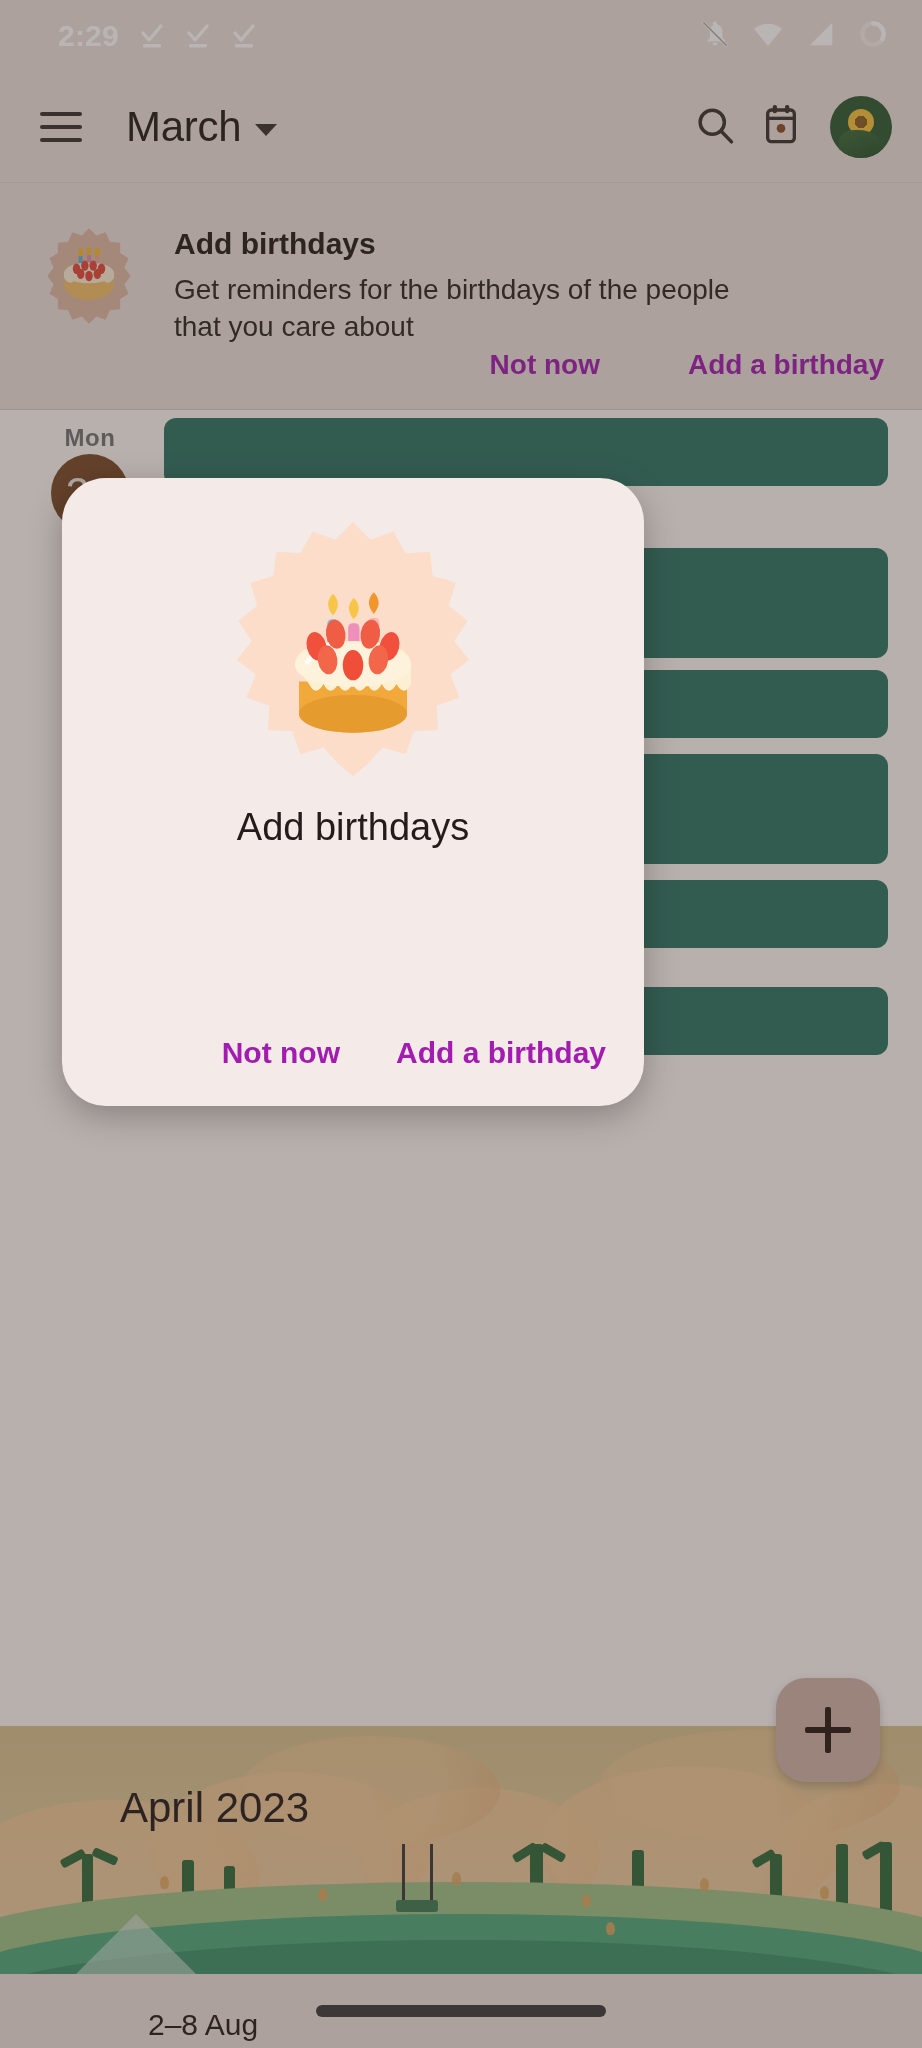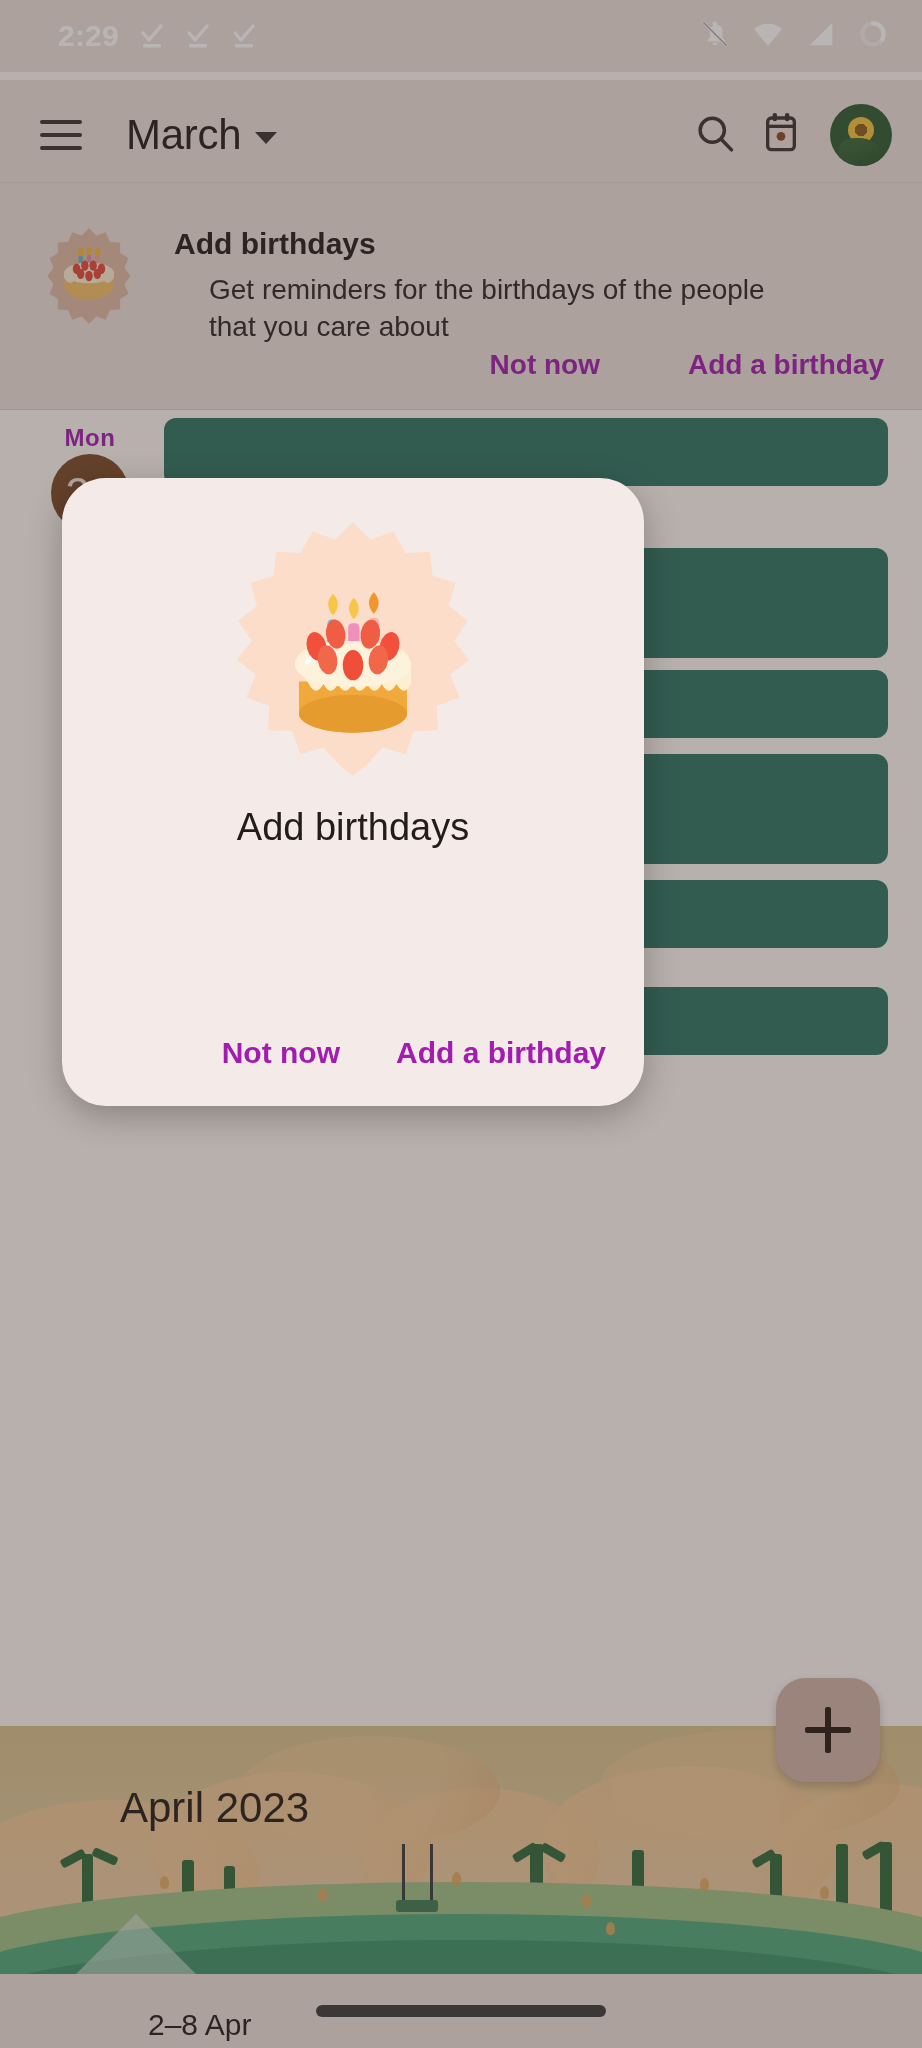--- a/index.html
+++ b/index.html
@@ -35,21 +35,21 @@
     font-size: 30px; font-weight: 600; color: #ffffff;
     letter-spacing: 0.2px;
   }
   .sb-check { width: 26px; height: 28px; position: relative; }
   .sb-check svg { display: block; }
   .sb-right { display: flex; align-items: center; gap: 22px; }
   .sb-icon { display: block; }
 
   
   #app-bar {
-    position: absolute; top: 80px; left: 0; right: 0; height: 110px;
+    position: absolute; top: 72px; left: 0; right: 0; height: 110px;
     display: flex; align-items: center;
     padding: 0 30px 0 40px;
     background: #ece0dc;
   }
   #hamburger { width: 46px; height: 46px; display:flex; flex-direction: column;
     justify-content: center; gap: 9px; cursor: pointer; }
   #hamburger span { display: block; width: 42px; height: 4px; background: #3a312e; border-radius: 2px; }
   #month-title-wrap { display: flex; align-items: center; gap: 14px; margin-left: 40px; cursor: pointer; }
   #month-title { font-size: 42px; color: #241c1a; letter-spacing: -0.3px; }
   .caret-down {
@@ -87,21 +87,21 @@
     border-bottom: 1px solid #d8cac5;
     padding: 38px 34px 0 34px;
   }
   .banner-row { display: flex; gap: 30px; }
   .banner-cake-badge {
     width: 110px; height: 110px; flex: none;
     display: flex; align-items: center; justify-content: center;
   }
   .banner-text { flex: 1; padding-top: 6px; }
   .banner-title { font-size: 30px; font-weight: 700; color: #241c1a; margin-bottom: 10px; }
-  .banner-desc { font-size: 28px; line-height: 1.33; color: #2e2624; max-width: 600px; margin-left: 35px; }
+  .banner-desc { font-size: 28px; line-height: 1.33; color: #2e2624; max-width: 600px; }
   .banner-actions {
     position: absolute; right: 34px; bottom: 18px;
     display: flex; align-items: center; gap: 80px;
   }
   .text-btn {
     font-size: 28px; font-weight: 600; color: #a21caf;
     background: none; border: none; cursor: pointer;
     font-family: "Liberation Sans", sans-serif;
     padding: 10px 4px;
   }
@@ -109,21 +109,21 @@
   
   #schedule {
     position: absolute; top: 410px; left: 0; right: 0; bottom: 322px;
     background: #fdf7f5;
     overflow: hidden;
   }
   .sched-row { display: flex; padding: 8px 34px 8px 34px; min-height: 94px; }
   .sched-date {
     width: 112px; flex: none; text-align: center; padding-top: 6px;
   }
-  .sched-dow { font-size: 24px; color: #a21caf; font-weight: 600; letter-spacing: .5px; }
+  .sched-dow { font-size: 24px; color: #737373; font-weight: 600; letter-spacing: .5px; }
   .sched-dow.muted { color: #4a3f3b; }
   .sched-day {
     font-size: 44px; color: #241c1a; line-height: 1.25; margin-top: 2px;
   }
   .sched-day.today {
     width: 78px; height: 78px; margin: 2px auto 0;
     border-radius: 50%; background: #7b4a28; color: #f2eae6;
     display: flex; align-items: center; justify-content: center;
   }
   .sched-events { flex: 1; padding-left: 18px; display: flex; flex-direction: column; gap: 12px; }
@@ -450,21 +450,21 @@
 
         <div id="april-title">April 2023</div>
       </div>
     </div>
 
     <button id="fab">
       <span class="plus-h"></span>
       <span class="plus-v"></span>
     </button>
 
-    <div id="next-week-label">2–8 Apr</div>
+    <div id="next-week-label">2–8 Aug</div>
 
     <div id="nav-bar">
       <div id="nav-handle"></div>
     </div>
   </div>
 
   <div id="scrim"></div>
 
   <div id="dialog">
     <div id="dialog-illustration">

